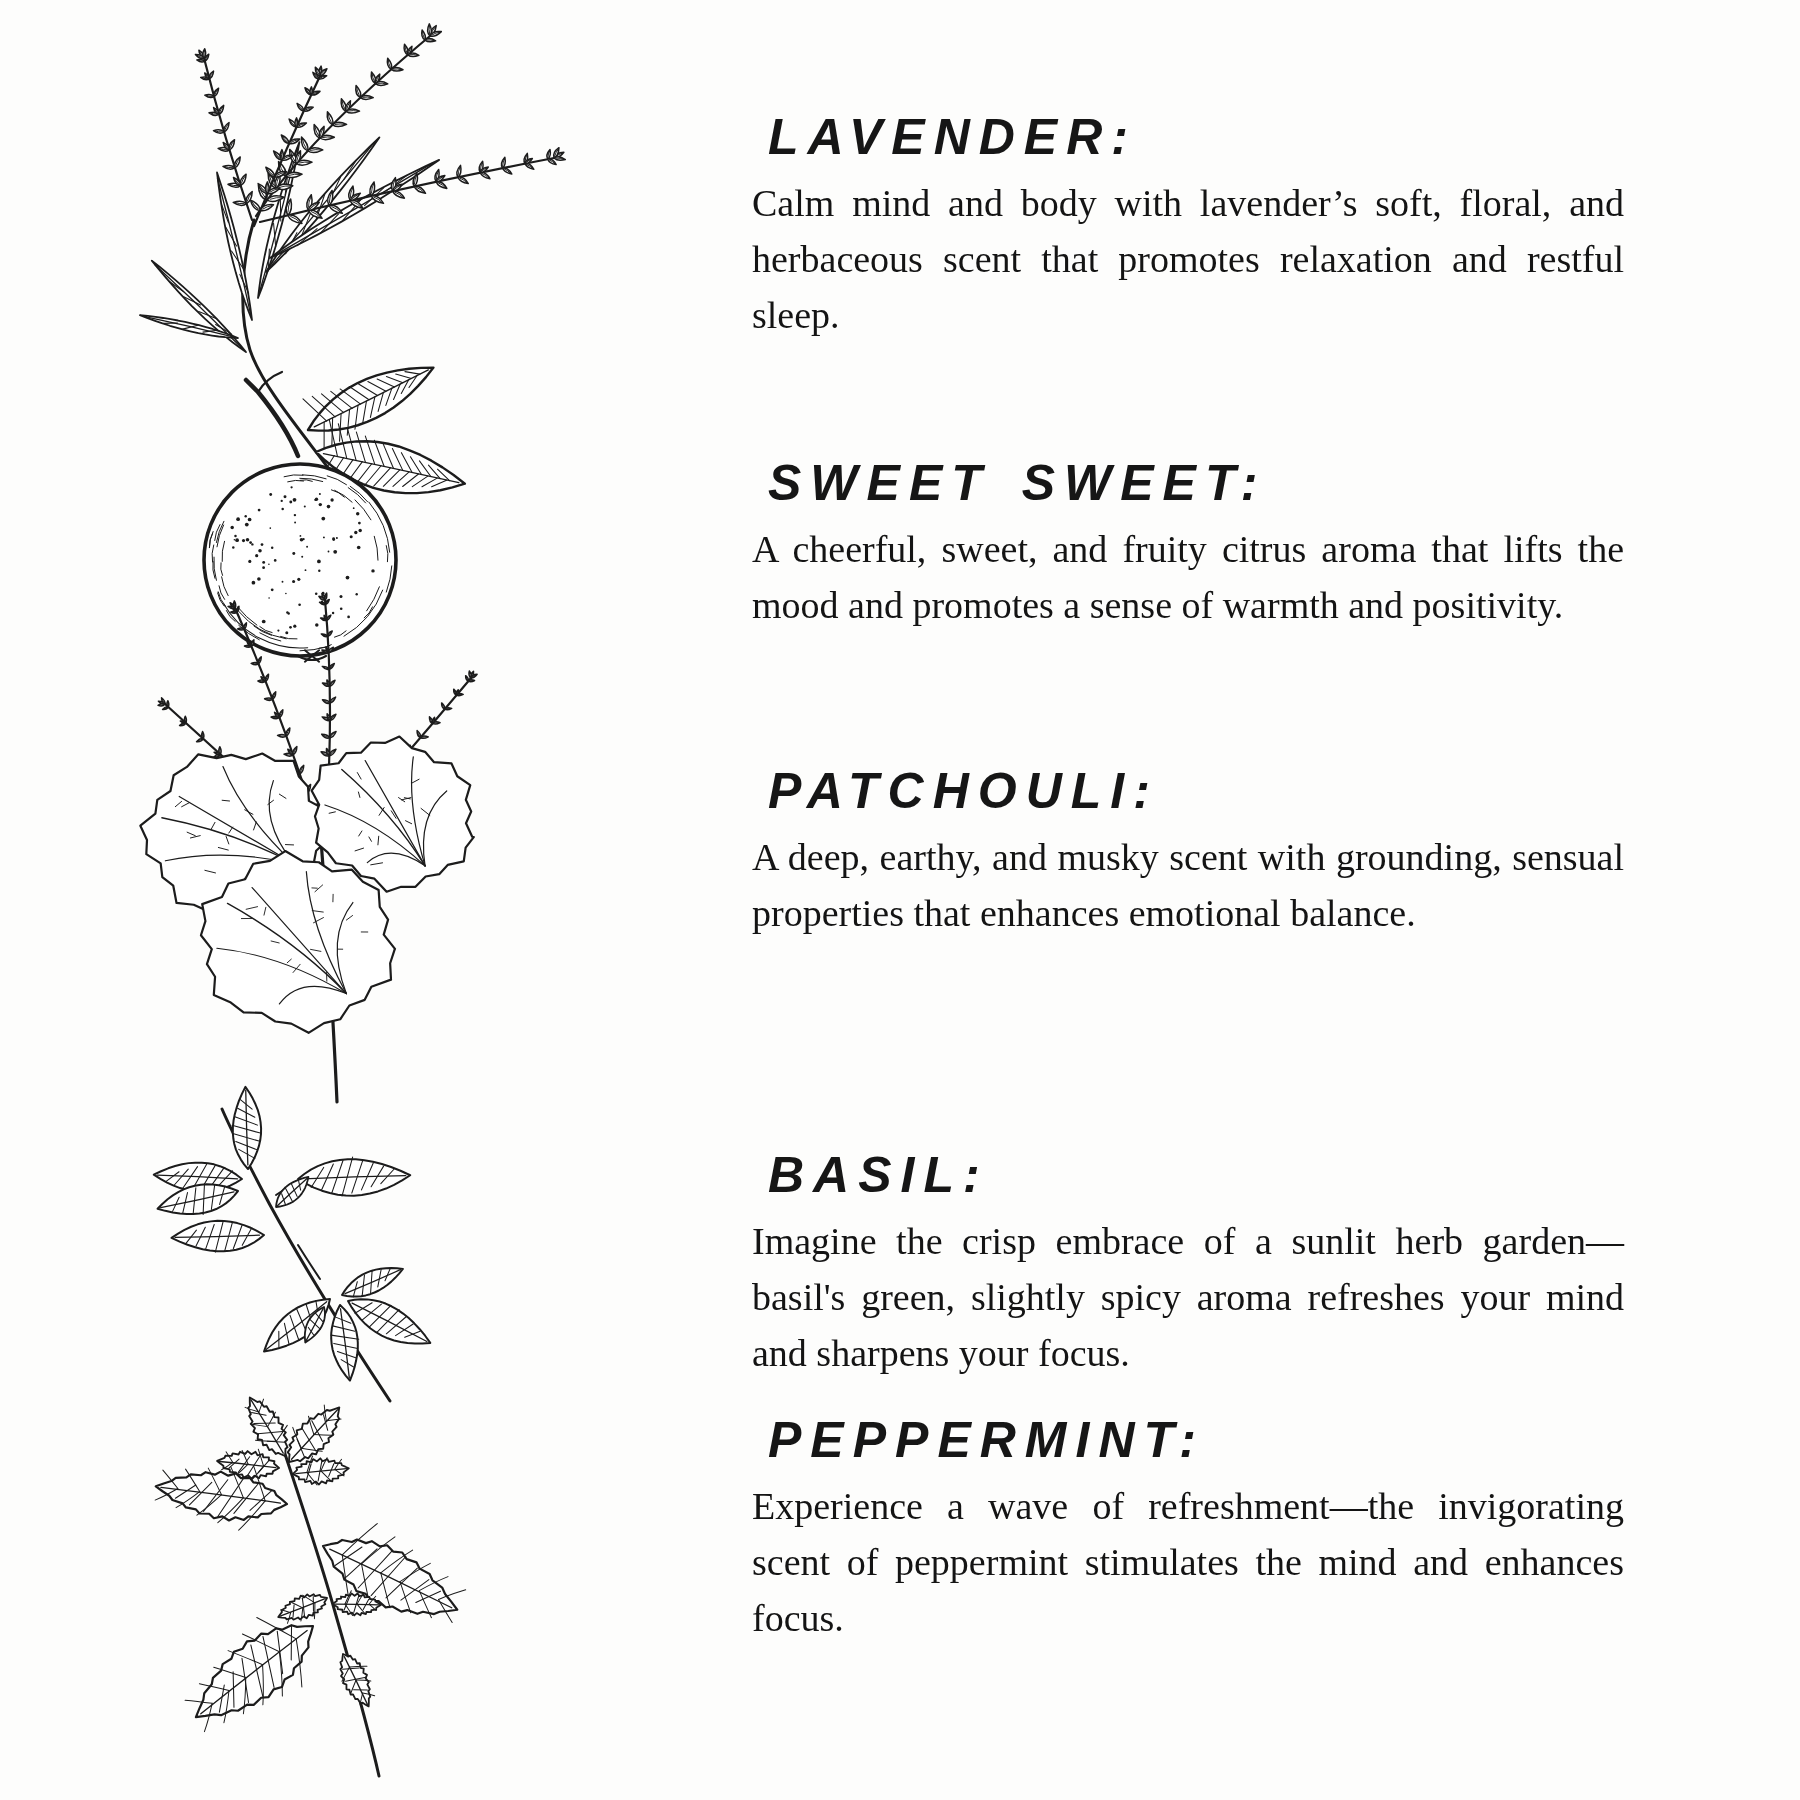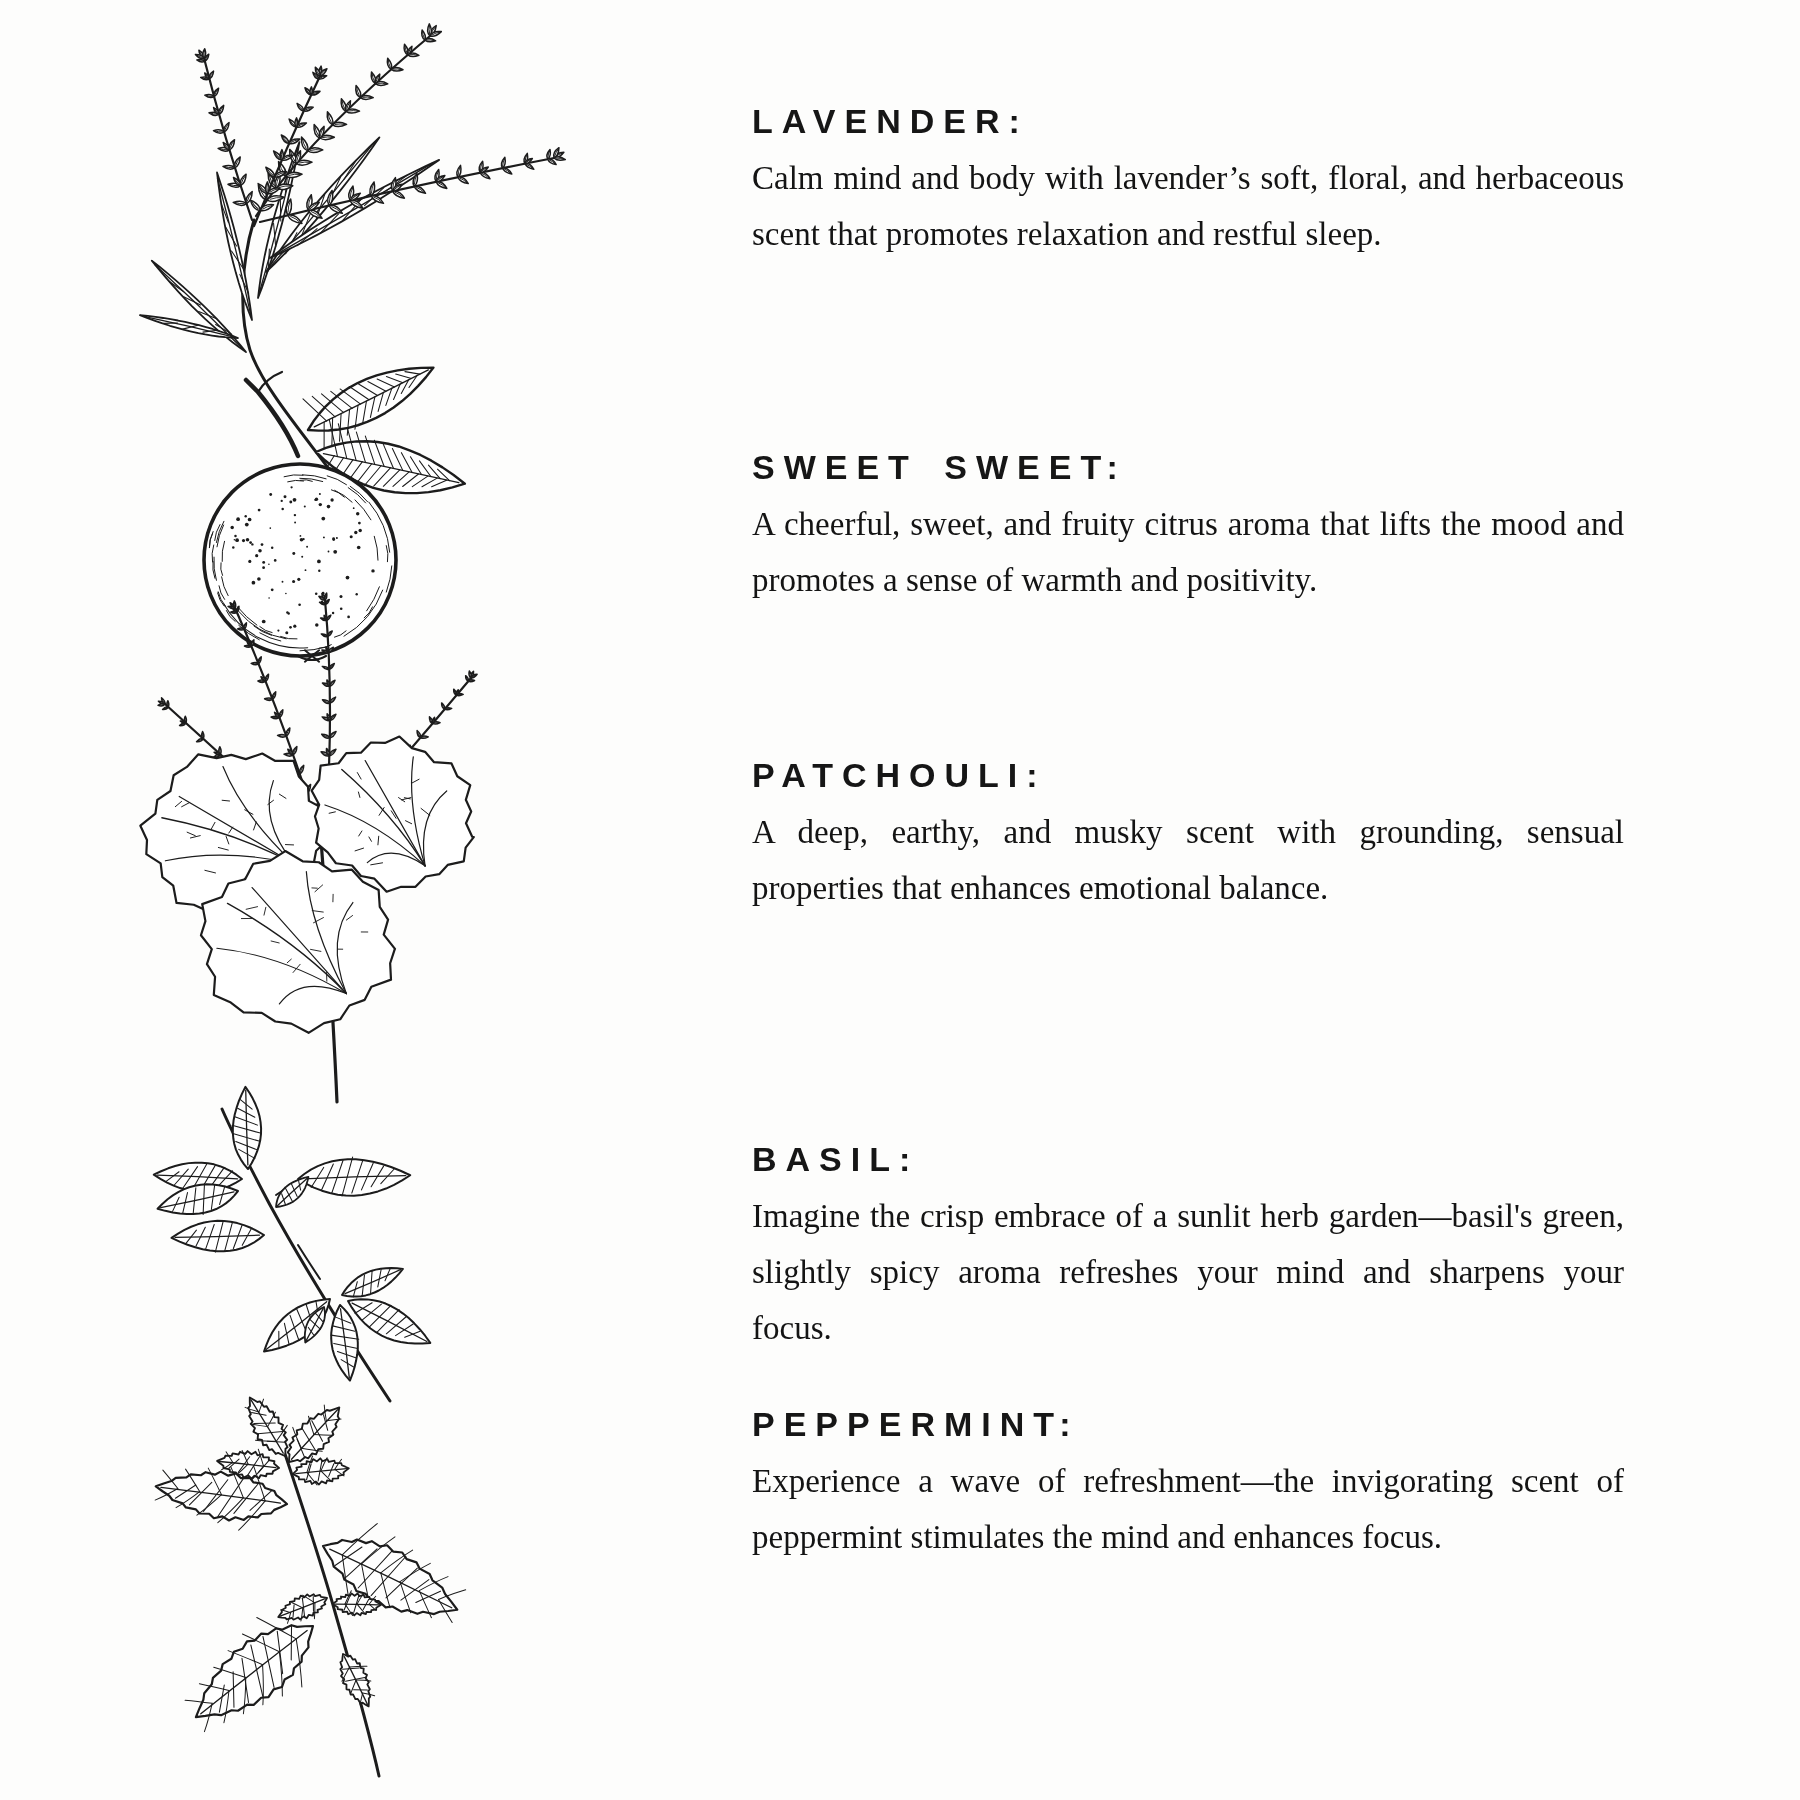--- a/index.html
+++ b/index.html
@@ -1,23 +1,23 @@
 <!DOCTYPE html>
 <html><head>
 <meta charset="utf-8">
 <style>
   html,body{margin:0;padding:0;}
   .canvas{position:relative;width:1800px;height:1800px;background:#fdfdfc;overflow:hidden;
           font-family:"Liberation Serif", serif;}
   .sec{display:contents;}
   .illus{position:absolute;overflow:visible;}
   .txt{position:absolute;left:752px;width:872px;}
-  .hd{margin:0;font-family:"Liberation Sans", sans-serif;font-weight:700;font-size:34px;
-      line-height:44px;letter-spacing:9px;word-spacing:8px;color:#161616;}
-  .bd{margin:7px 0 0 0;font-size:33px;line-height:56px;color:#141414;
+  .hd{margin:16px;font-family:"Liberation Sans", sans-serif;font-weight:700;font-size:50px;
+      line-height:44px;letter-spacing:9px;word-spacing:8px;color:#161616;font-style:italic;}
+  .bd{margin:7px 0 0 0;font-size:38px;line-height:56px;color:#141414;
       text-align:justify;text-justify:inter-word;}
   #t0{top:99px}  #t1{top:445px}  #t2{top:753px}  #t3{top:1137px} #t4{top:1402px}
   #i0{left:158px;top:20px;  width:410px;height:485px}
   #i1{left:160px;top:352px; width:320px;height:345px}
   #i2{left:85px; top:592px; width:420px;height:515px}
   #i3{left:148px;top:1083px;width:335px;height:325px}
   #i4{left:135px;top:1410px;width:365px;height:375px}
 </style>
 </head>
 <body>

